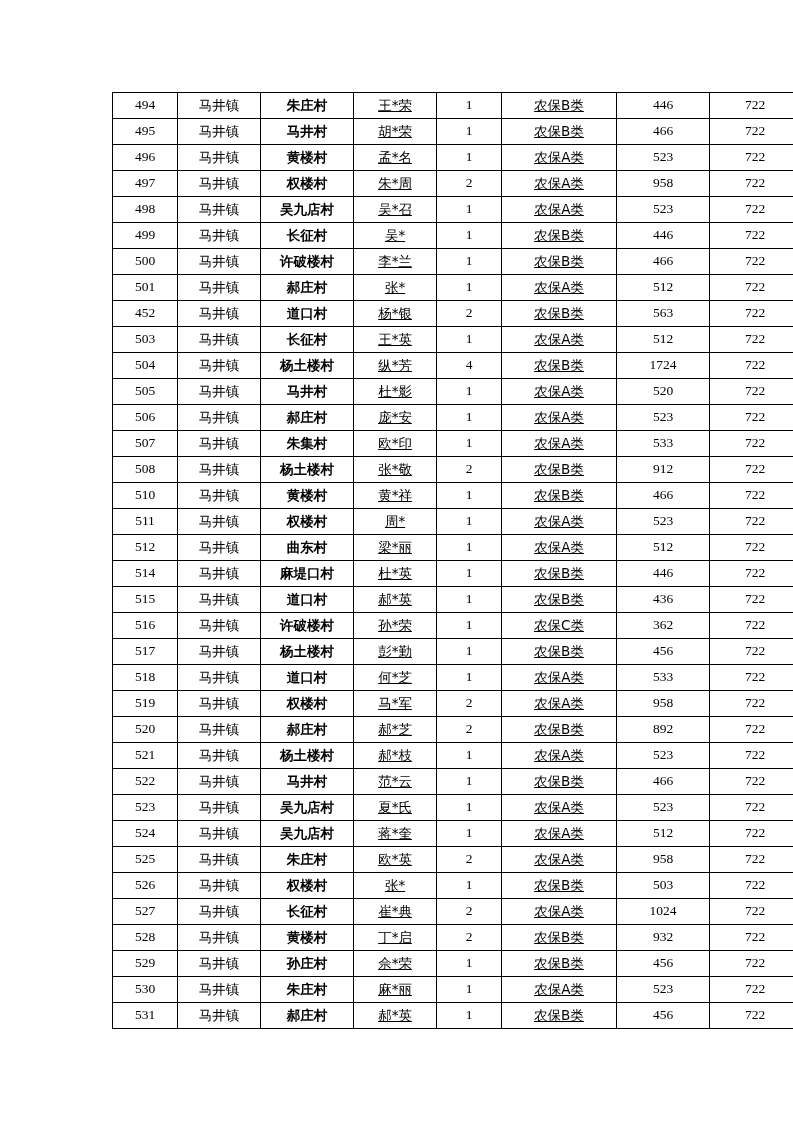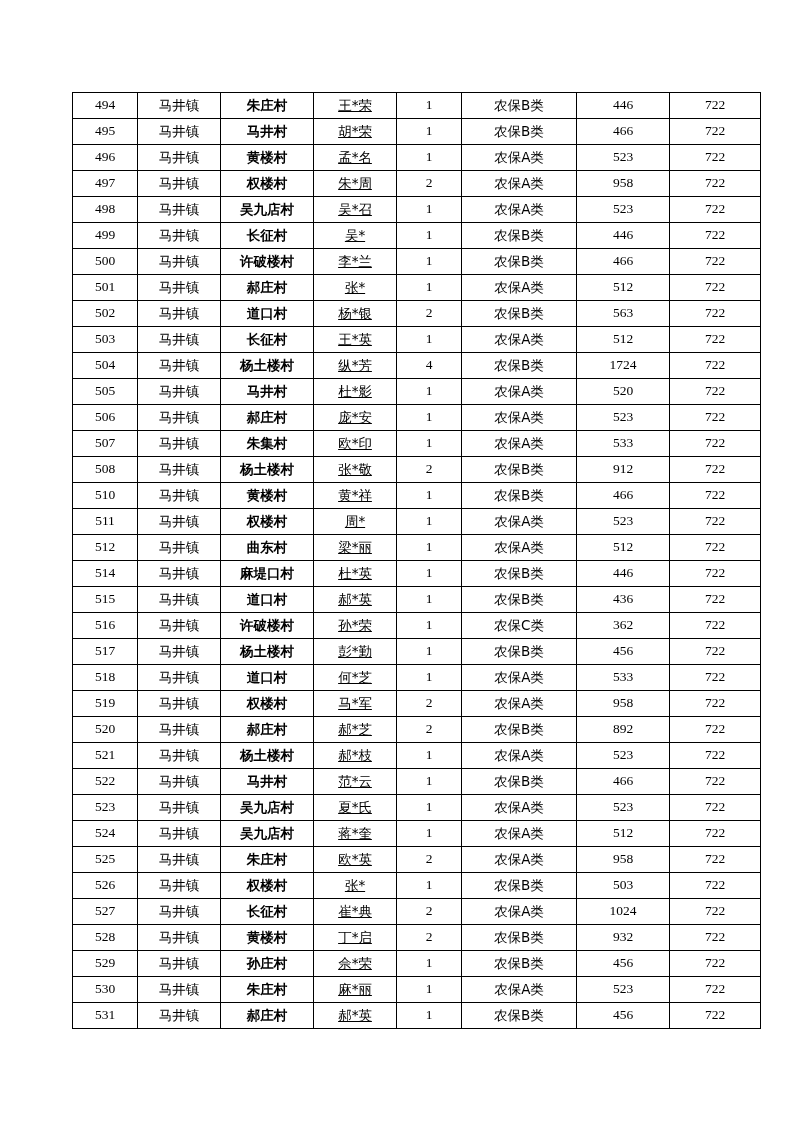--- a/index.html
+++ b/index.html
@@ -12,20 +12,21 @@
     height: 1122px;
     font-family: "Liberation Serif", "DejaVu Serif", serif;
     color: #000000;
   }
   .page {
     position: relative;
     width: 627px;
     height: 1122px;
     box-sizing: border-box;
     padding: 92px 8px 0 72px;
+    margin-left: 40px;
   }
   table.data-table {
     border-collapse: collapse;
     table-layout: fixed;
     width: 648px;
   }
   table.data-table td {
     border: 1px solid #000000;
     height: 25px;
     padding: 0 2px;
@@ -34,21 +35,21 @@
     font-size: 13.5px;
     line-height: 1.1;
     white-space: nowrap;
     overflow: hidden;
   }
   td.c-seq      { width: 60px; }
   td.c-town     { width: 78px; }
   td.c-village  { width: 88px; font-weight: bold; }
   td.c-name     { width: 78px; text-decoration: underline; }
   td.c-count    { width: 60px; }
-  td.c-type     { width: 110px; }
+  td.c-type     { width: 110px; text-decoration: underline; }
   td.c-amount   { width: 88px; }
   td.c-std      { width: 86px; }
 
   .cjk {
     font-family: "DejaVu Sans", "Liberation Sans", sans-serif;
     font-size: 13px;
   }
 </style>
 </head>
 <body>
@@ -130,21 +131,21 @@
           <td class="c-seq">501</td>
           <td class="c-town cjk">马井镇</td>
           <td class="c-village cjk">郝庄村</td>
           <td class="c-name cjk">张*</td>
           <td class="c-count">1</td>
           <td class="c-type cjk">农保A类</td>
           <td class="c-amount">512</td>
           <td class="c-std">722</td>
         </tr>
         <tr>
-          <td class="c-seq">502</td>
+          <td class="c-seq">452</td>
           <td class="c-town cjk">马井镇</td>
           <td class="c-village cjk">道口村</td>
           <td class="c-name cjk">杨*银</td>
           <td class="c-count">2</td>
           <td class="c-type cjk">农保B类</td>
           <td class="c-amount">563</td>
           <td class="c-std">722</td>
         </tr>
         <tr>
           <td class="c-seq">503</td>

